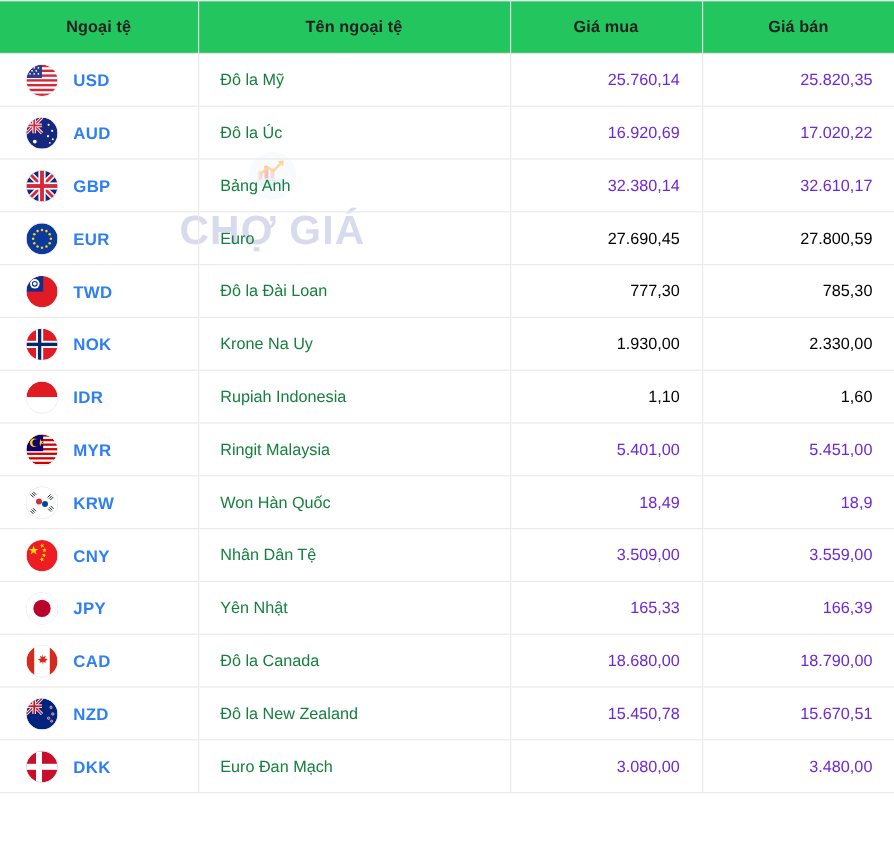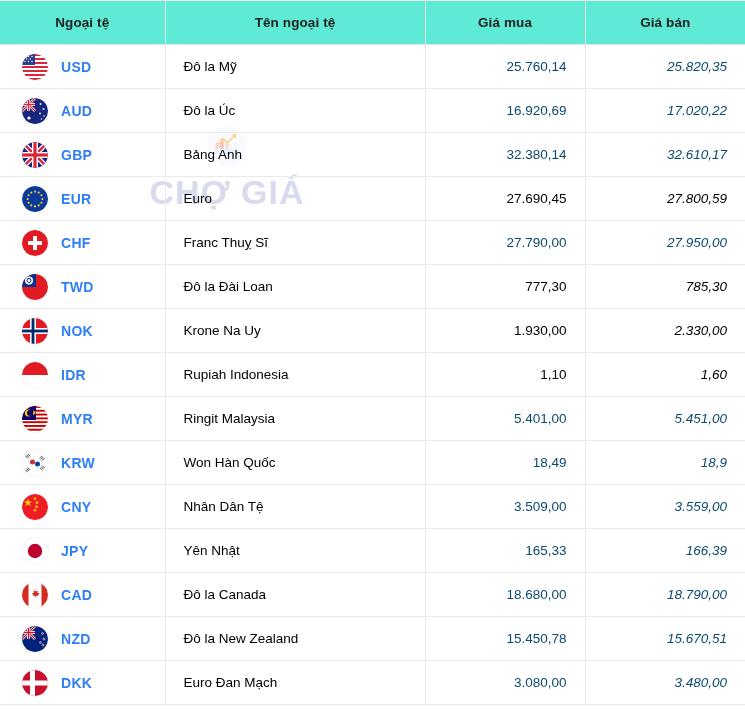--- a/index.html
+++ b/index.html
@@ -29,21 +29,21 @@
     z-index: 2;
   }
 
   table.rate-table col.c-code  { width: 165px; }
   table.rate-table col.c-name  { width: 260px; }
   table.rate-table col.c-buy   { width: 160px; }
   table.rate-table col.c-sell  { width: 160px; }
 
   thead th {
     height: 44px;
-    background: #5eead4;
+    background: #22c55e;
     border-right: 1px solid #e2e2e2;
     border-bottom: 1px solid #e2e2e2;
     border-top: 1px solid #e7e7e7;
     color: #222222;
     font-size: 13.5px;
     font-weight: bold;
     text-align: center;
     vertical-align: middle;
     letter-spacing: 0.1px;
   }
@@ -51,21 +51,21 @@
 
   tbody td {
     height: 44px;
     border-right: 1px solid #eaeaea;
     border-bottom: 1px solid #eaeaea;
     background: transparent;
     vertical-align: middle;
     font-size: 13.5px;
     color: #2b2b2b;
   }
-  tbody td:last-child { border-right: none; font-style: italic; }
+  tbody td:last-child { border-right: none; }
 
   
   td.cell-code {
     padding-left: 22px;
   }
   .code-inner {
     display: flex;
     align-items: center;
     gap: 13px;
   }
@@ -83,31 +83,31 @@
     color: #2e7ff5;
     font-weight: bold;
     font-size: 14px;
     letter-spacing: 0.3px;
   }
 
   
   td.cell-name {
     padding-left: 18px;
     text-align: left;
-    color: #000000;
+    color: #15803d;
     font-size: 13.5px;
   }
 
   
   td.cell-price {
     text-align: right;
     padding-right: 18px;
     font-size: 13.5px;
   }
-  .price-up   { color: #0c4a6e; padding-left: 24px; }
+  .price-up   { color: #6d28d9; padding-left: 24px; }
   .price-down { color: #000000; }
 
   
   .watermark {
     position: absolute;
     left: 112px;
     top: 126px;
     width: 230px;
     height: 86px;
     z-index: 1;
@@ -309,44 +309,20 @@
           <td class="cell-name">Euro</td>
           <td class="cell-price price-down">27.690,45</td>
           <td class="cell-price price-down">27.800,59</td>
         </tr>
         <tr>
           <td class="cell-code">
             <div class="code-inner">
               <span class="flag">
                 <svg viewBox="0 0 26 26">
                   <defs>
-                    <clipPath id="cl-ch">
-                      <circle cx="13" cy="13" r="13"></circle>
-                    </clipPath>
-                  </defs>
-                  <g clip-path="url(#cl-ch)">
-                    <rect width="26" height="26" fill="#e01b24"></rect>
-                    <rect x="11" y="6" width="4" height="14" fill="#fff"></rect>
-                    <rect x="6" y="11" width="14" height="4" fill="#fff"></rect>
-                  </g>
-                </svg>
-              </span>
-              <span class="code-text">CHF</span>
-            </div>
-          </td>
-          <td class="cell-name">Franc Thuỵ Sĩ</td>
-          <td class="cell-price price-up">27.790,00</td>
-          <td class="cell-price price-up">27.950,00</td>
-        </tr>
-        <tr>
-          <td class="cell-code">
-            <div class="code-inner">
-              <span class="flag">
-                <svg viewBox="0 0 26 26">
-                  <defs>
                     <clipPath id="cl-tw">
                       <circle cx="13" cy="13" r="13"></circle>
                     </clipPath>
                   </defs>
                   <g clip-path="url(#cl-tw)">
                     <rect width="26" height="26" fill="#e01b24"></rect>
                     <rect width="14" height="13" fill="#0b2f8f"></rect>
                     <circle cx="7" cy="6.5" r="4" fill="#fff"></circle>
                     <circle cx="7" cy="6.5" r="2.4" fill="#0b2f8f"></circle>
                     <circle cx="7" cy="6.5" r="1.5" fill="#fff"></circle>

